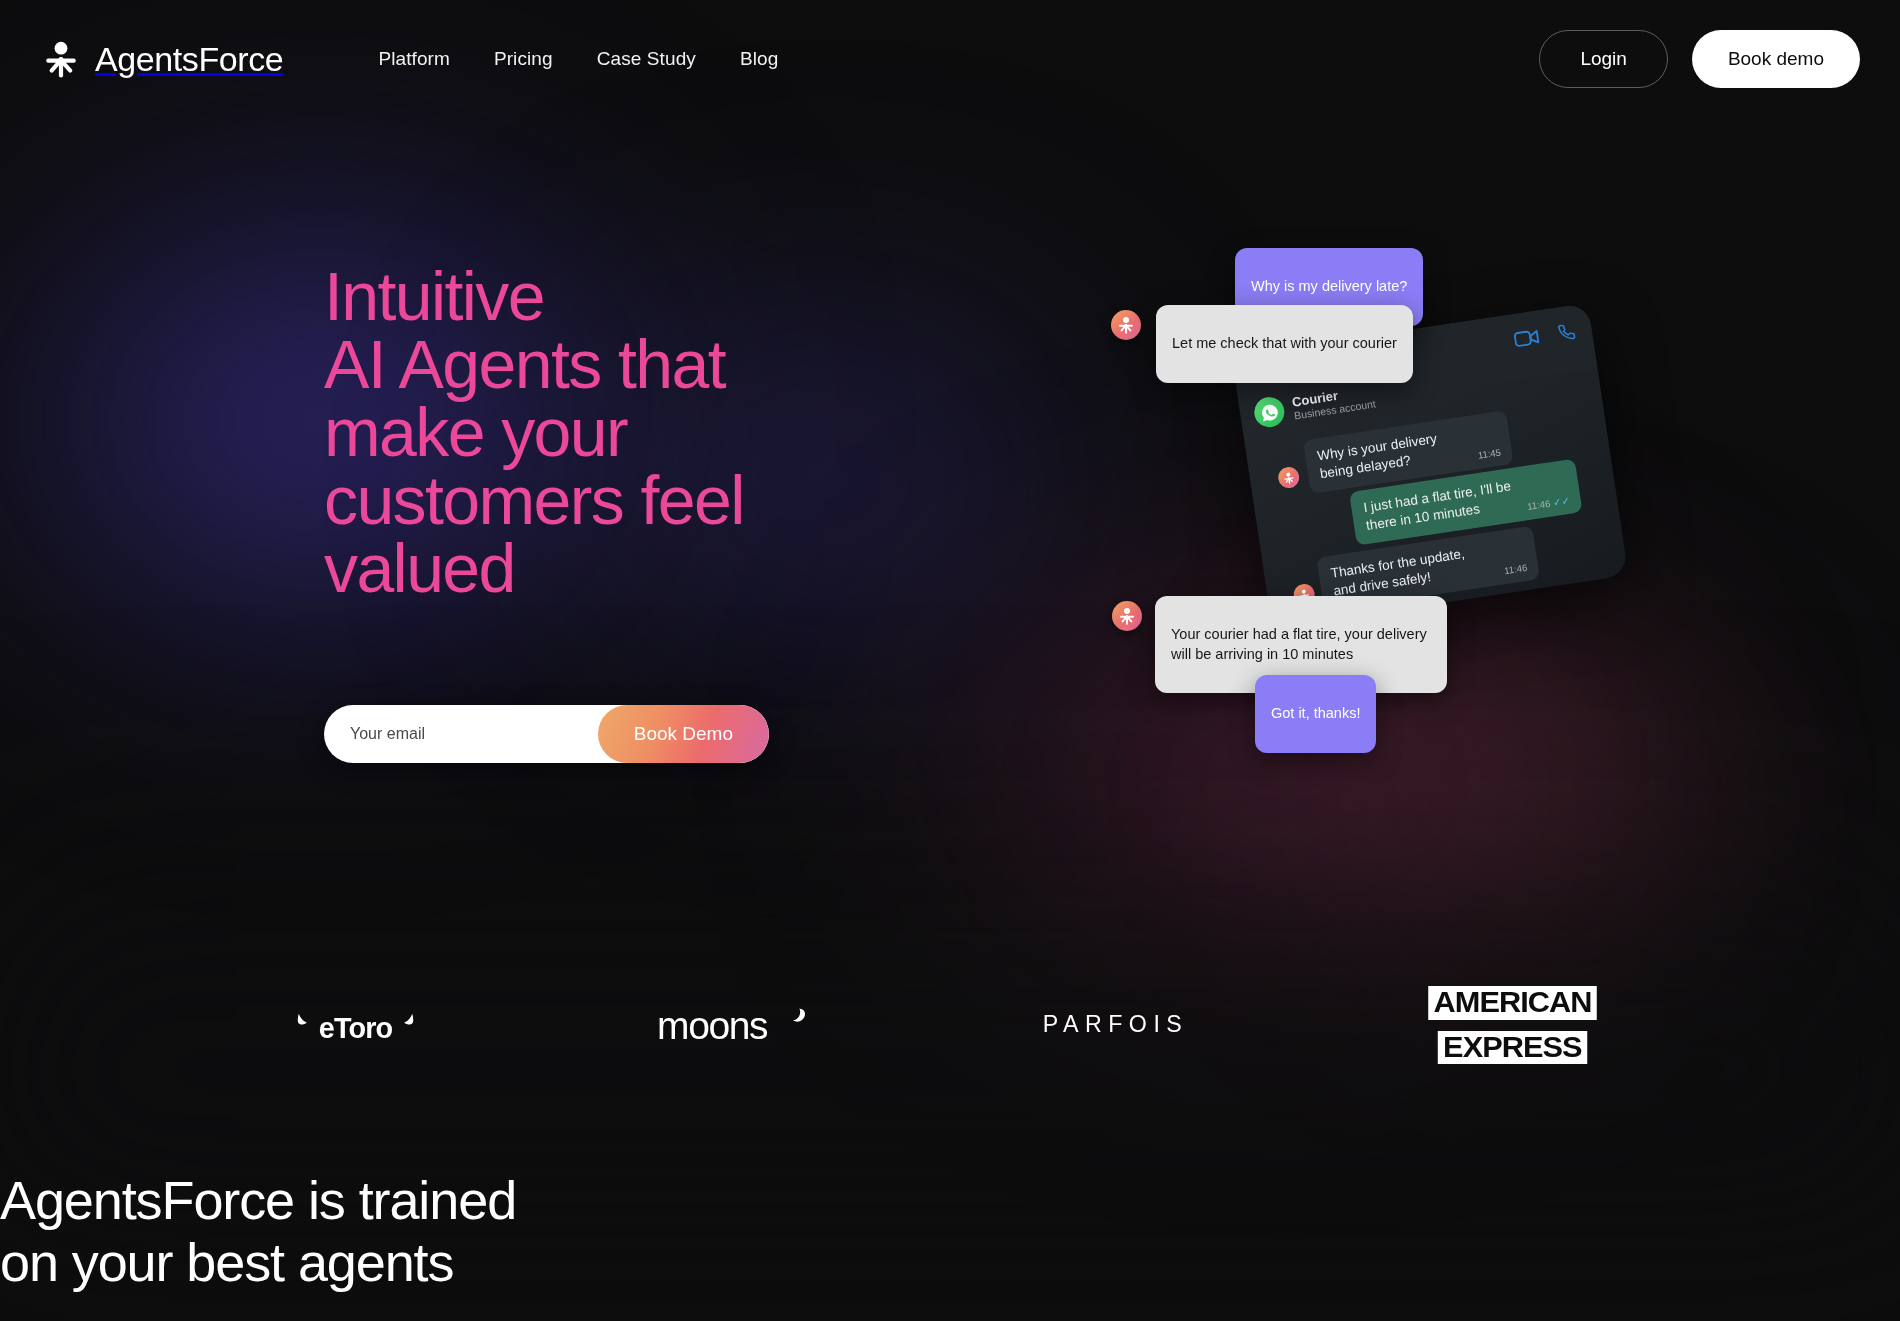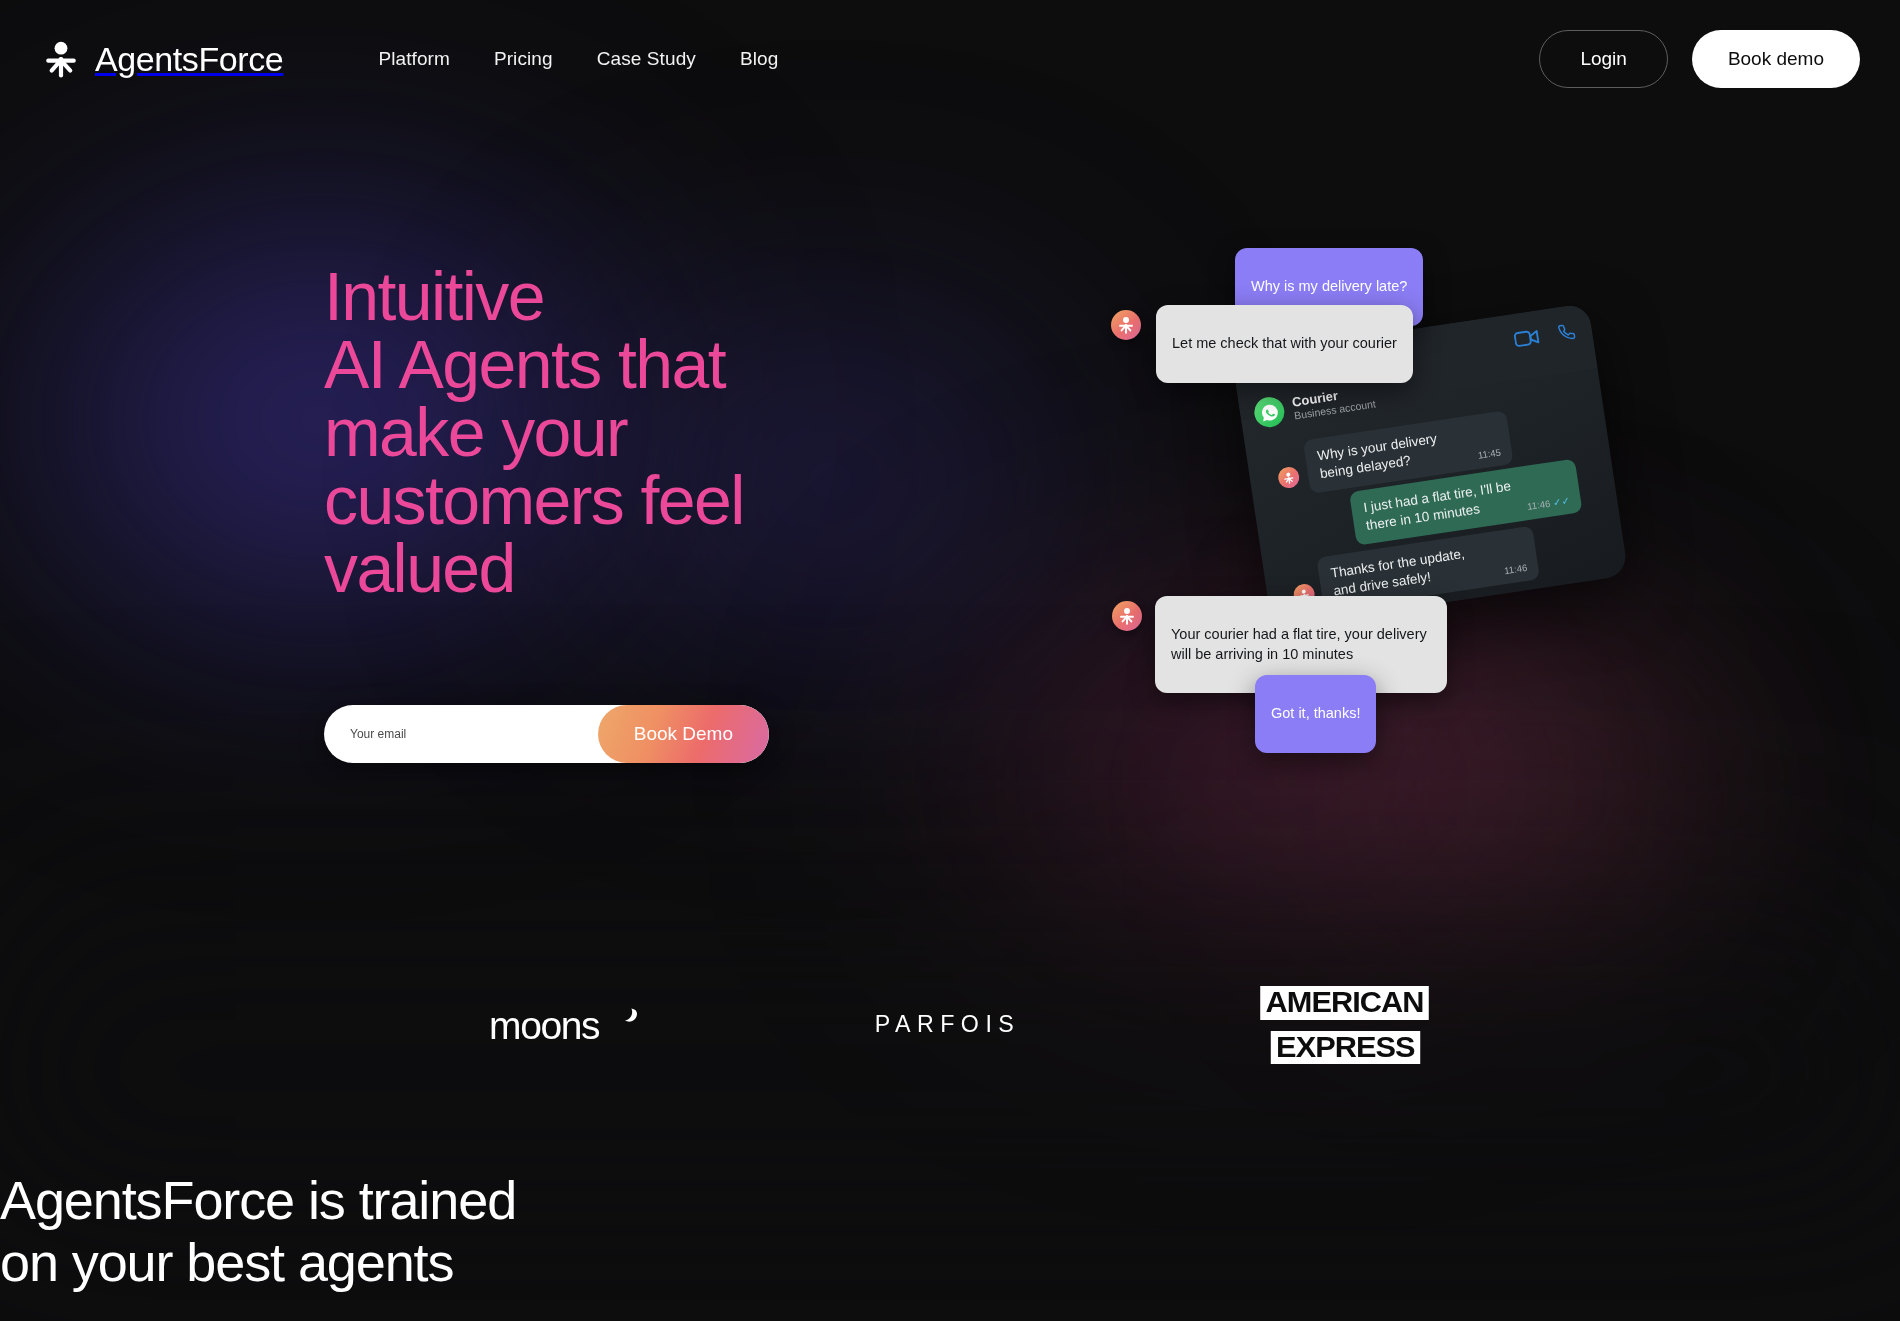--- a/index.html
+++ b/index.html
@@ -68,21 +68,21 @@
     color:#ec4899; white-space:pre-line;
   }
   #email-form {
     position:absolute; z-index:10; left:324px; top:705px;
     width:445px; height:58px; background:#fff; border-radius:999px;
     display:flex; align-items:center; overflow:hidden;
     box-shadow:0 6px 26px rgba(0,0,0,.45);
   }
   #email-input {
     flex:1; height:100%; border:none; outline:none; background:transparent;
-    padding:0 26px; font-size:12px; color:#ef4444; font-family:inherit;
+    padding:0 26px; font-size:16px; color:#ef4444; font-family:inherit;
   }
   #email-input::placeholder { color:#4a4a4a; }
   #email-submit {
     height:58px; padding:0 36px; border:none; border-radius:999px; cursor:pointer;
     font-size:19px; color:#fff; font-family:inherit; white-space:nowrap;
     background:linear-gradient(110deg,#eea86a 0%, #ef8f63 34%, #ec6b6b 62%, #d86aa4 100%);
   }
 
   
   #chat-mock { position:absolute; z-index:10; left:1100px; top:248px; width:520px; height:520px; }
@@ -313,20 +313,27 @@
   </div>
 
   <div class="float-bubble fb-user" id="fb-1">Why is my delivery late?</div>
   <div class="float-bubble fb-agent" id="fb-2">Let me check that with your courier</div>
   <div class="float-bubble fb-agent" id="fb-3">Your courier had a flat tire, your delivery will be arriving in 10 minutes</div>
   <div class="float-bubble fb-user" id="fb-4">Got it, thanks!</div>
 </div>
 
 <div id="logo-strip">
 
+  <div class="client-logo" id="logo-etoro">
+    <svg viewBox="0 0 150 52" width="135">
+      <path d="M12 13c2 6 6 9 9 10-3 2-7 3-9 1-2-2-1-8 0-11z" fill="#fff"></path>
+      <path d="M138 13c-2 6-6 9-9 10 3 2 7 3 9 1 2-2 1-8 0-11z" fill="#fff"></path>
+      <text x="75" y="40" text-anchor="middle" fill="#fff" font-family="Liberation Sans, sans-serif" font-size="32" font-weight="700" letter-spacing="-1">eToro</text>
+    </svg>
+  </div>
 
   <div class="client-logo" id="logo-moons">
     <svg viewBox="0 0 210 52" width="195">
       <text x="96" y="41" text-anchor="middle" fill="#fff" font-family="Liberation Sans, sans-serif" font-size="42" font-weight="400" letter-spacing="-1.5">moons</text>
       <path d="M190 8c2.5 6-1 12-7 13 6.5 3.5 13-1 13-7.5 0-2.5-2-5-6-5.5z" fill="#fff"></path>
     </svg>
   </div>
 
   <div class="client-logo" id="logo-parfois">
     <svg viewBox="0 0 210 40" width="195">

